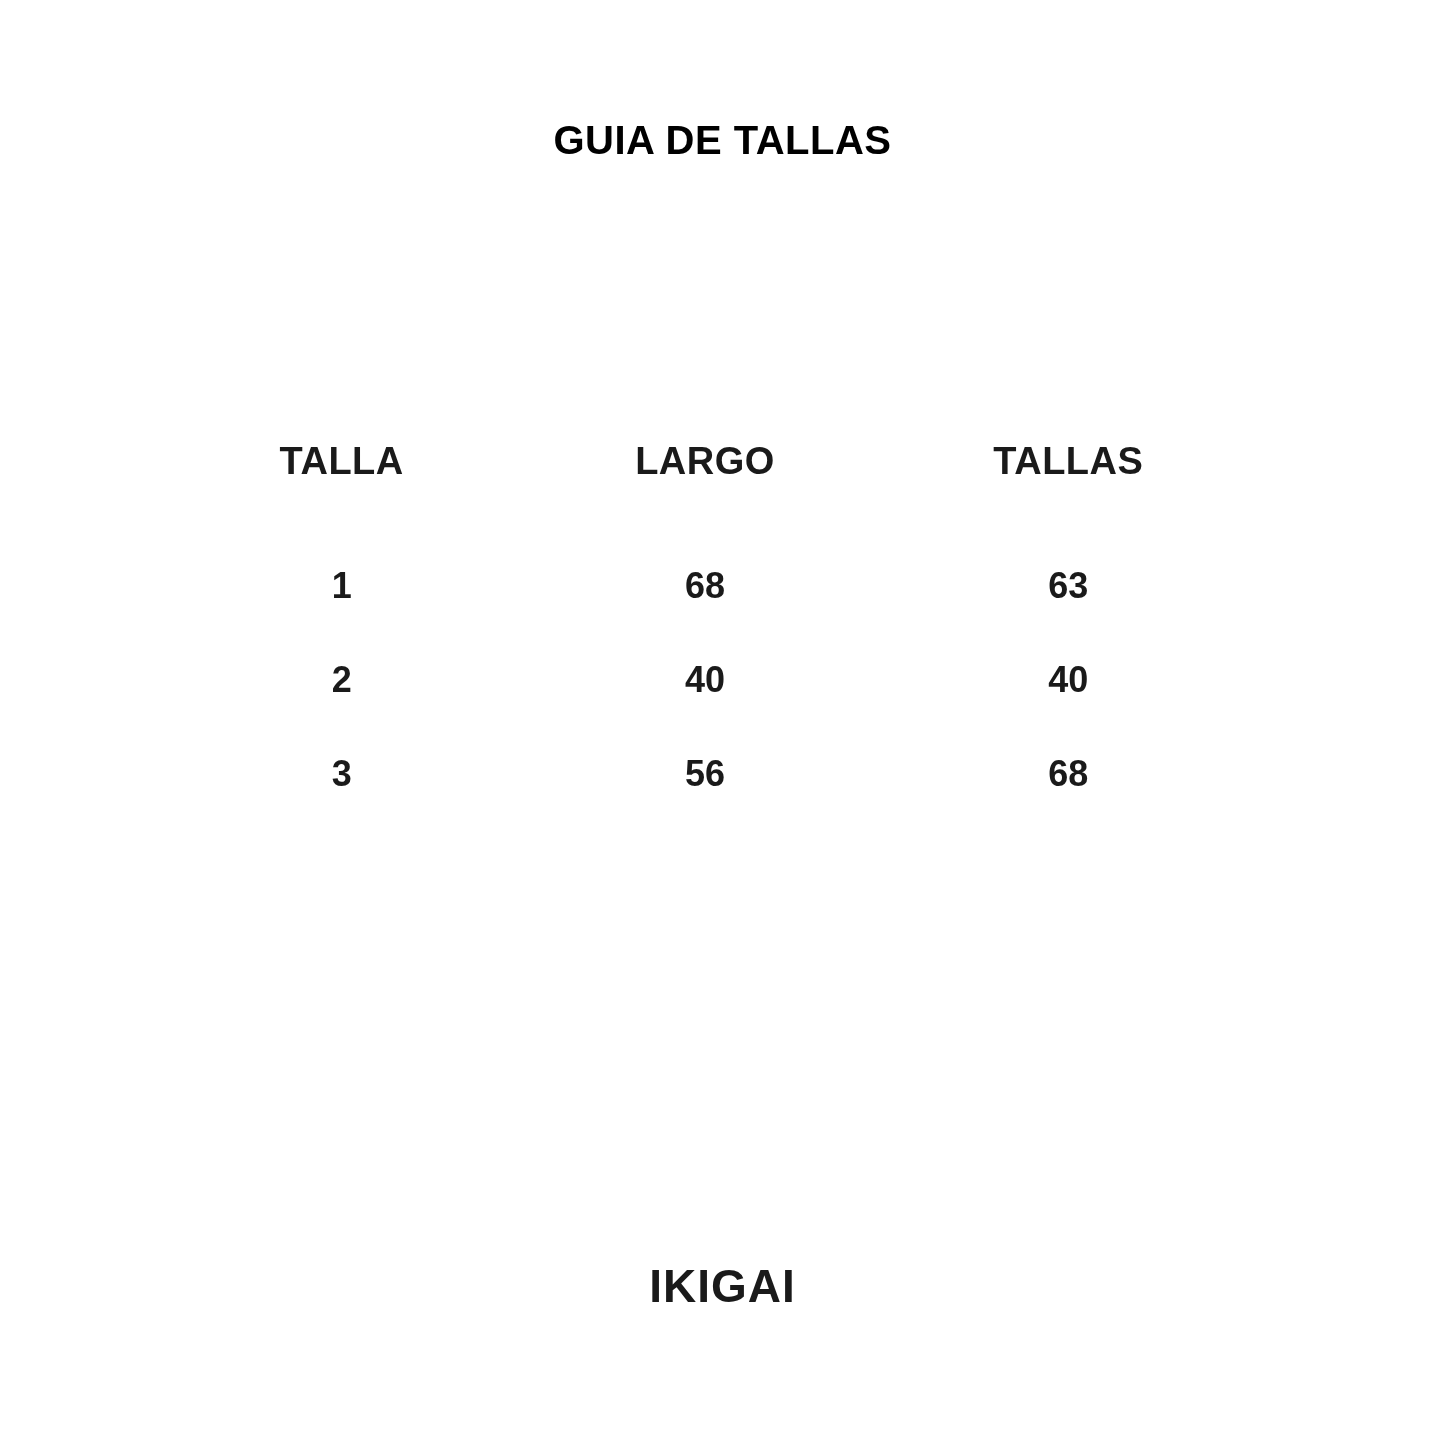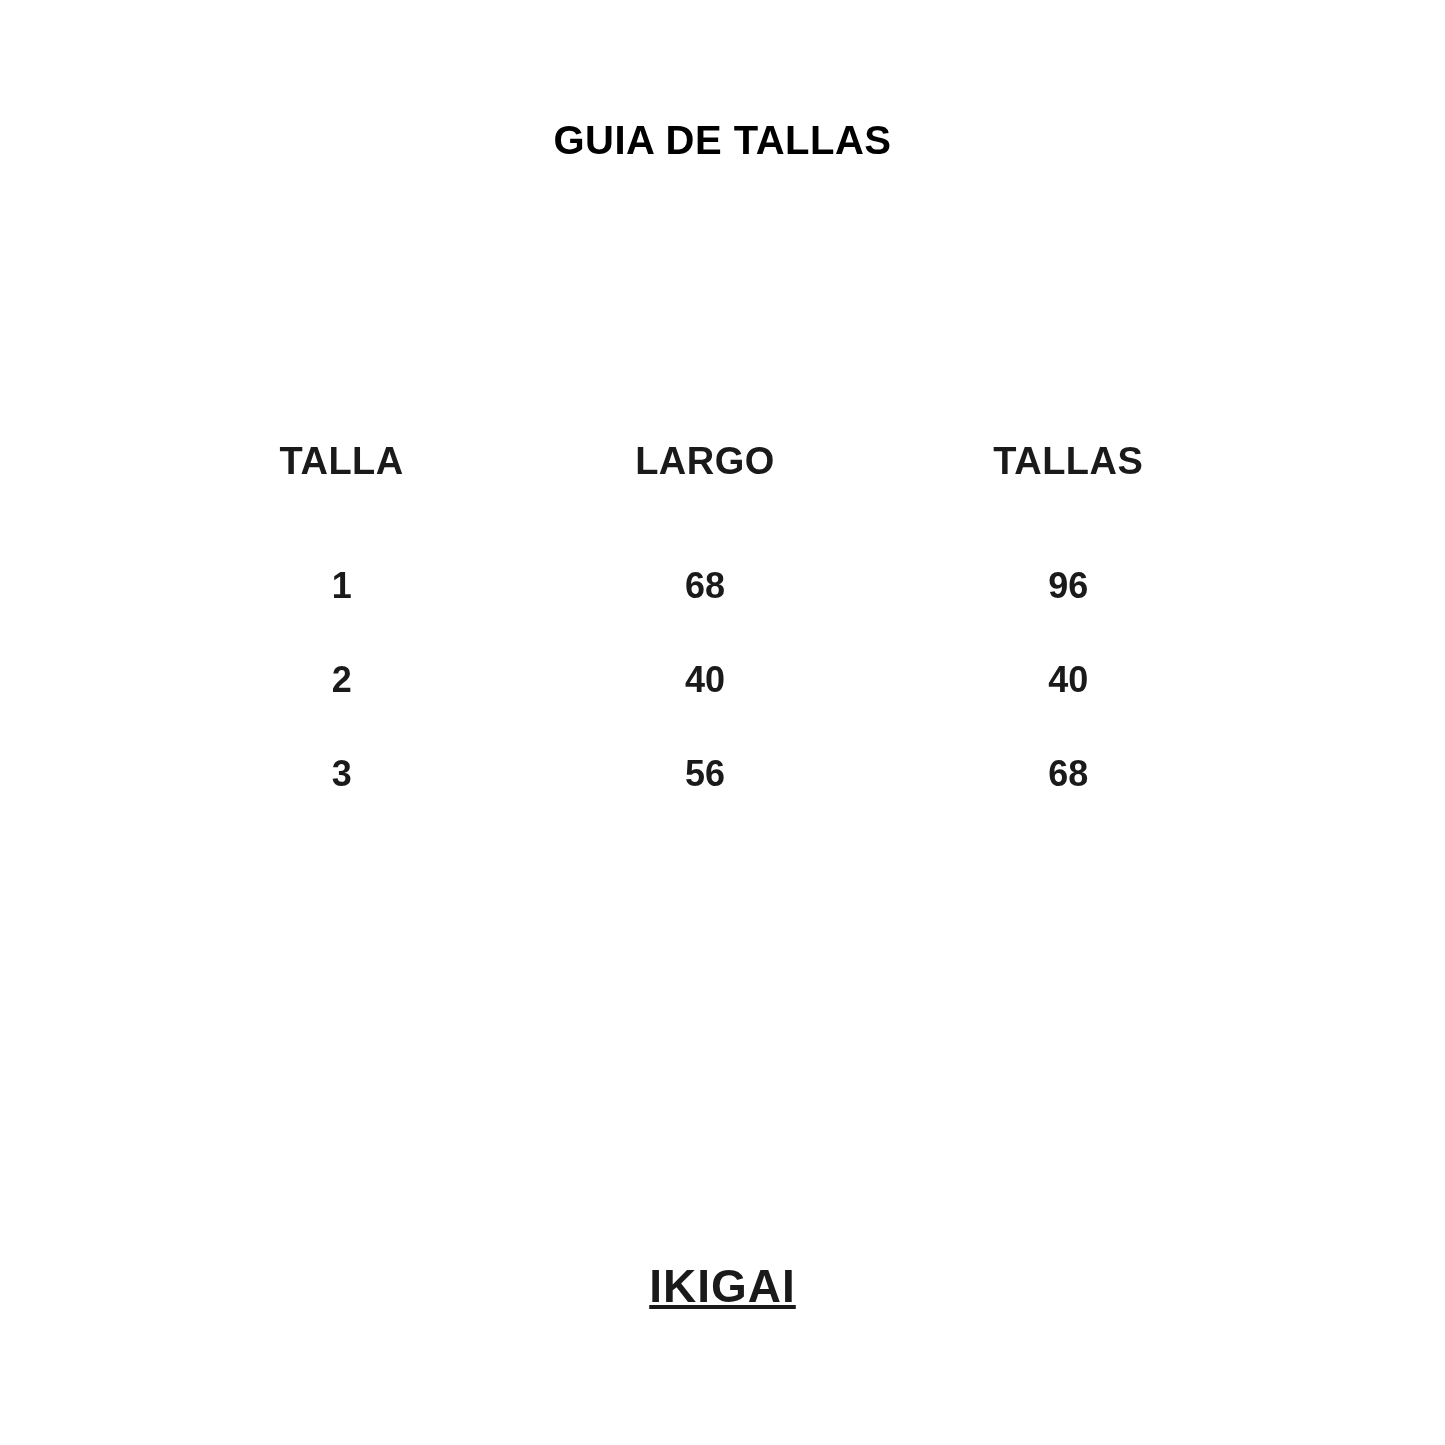--- a/index.html
+++ b/index.html
@@ -60,21 +60,20 @@
   .brand {
     position: absolute;
     bottom: 132px;
     left: 0;
     width: 100%;
     text-align: center;
     font-size: 46px;
     font-weight: bold;
     letter-spacing: 1px;
     color: #1a1a1a;
-    text-decoration: underline;
   }
 </style>
 </head>
 <body>
 
 <div class="page">
 
   <div class="doc-title">GUIA DE TALLAS</div>
 
   <table class="size-table">
@@ -82,21 +81,21 @@
       <tr>
         <th class="col-talla">TALLA</th>
         <th class="col-ancho">LARGO</th>
         <th class="col-largo">TALLAS</th>
       </tr>
     </thead>
     <tbody>
       <tr>
         <td>1</td>
         <td>68</td>
-        <td>96</td>
+        <td>63</td>
       </tr>
       <tr>
         <td>2</td>
         <td>40</td>
         <td>40</td>
       </tr>
       <tr>
         <td>3</td>
         <td>56</td>
         <td>68</td>

